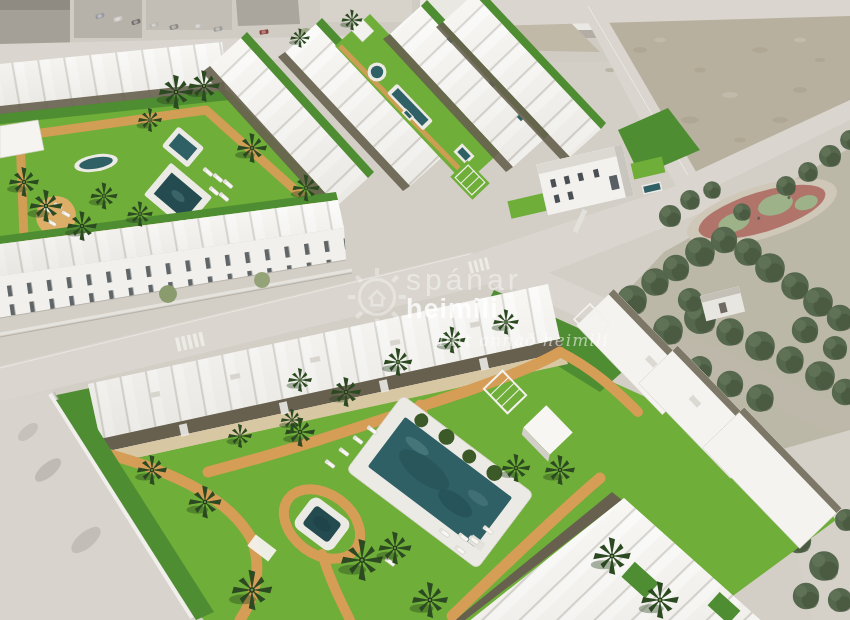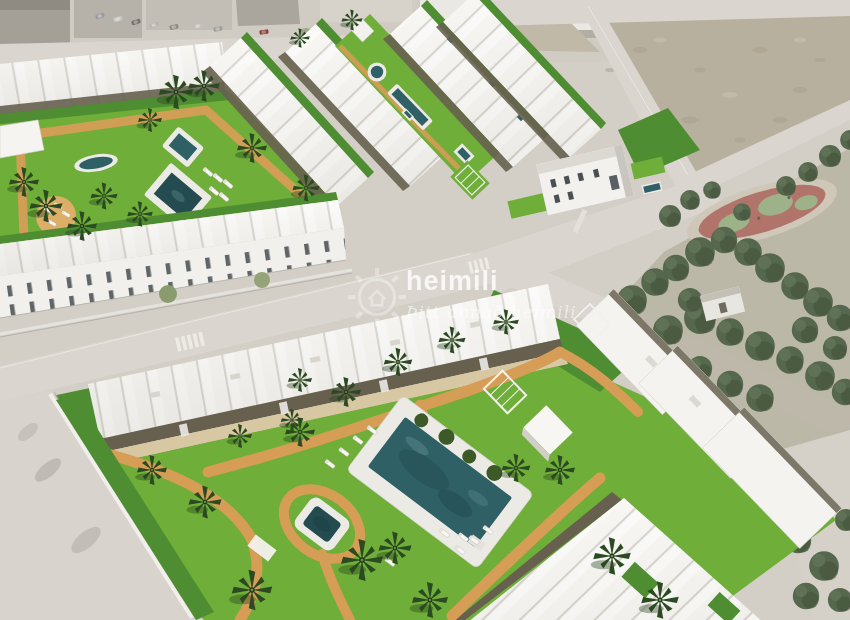--- a/index.html
+++ b/index.html
@@ -11,21 +11,21 @@
   .stage svg{position:absolute;left:0;top:0;display:block;}
   
   .watermark{position:absolute;left:346px;top:266px;width:230px;pointer-events:none;}
   .wm-icon{position:absolute;left:0;top:16px;width:62px;height:62px;opacity:.34;}
   .wm-text{margin-left:60px;}
   .wm-top{font-size:30px;font-weight:300;letter-spacing:4px;line-height:28px;
           color:rgba(255,255,255,.42);}
   .wm-main{font-size:27px;font-weight:700;letter-spacing:1px;line-height:36px;
            margin-top:-3px;color:rgba(255,255,255,.80);}
   .wm-tag{font-family:"DejaVu Serif",serif;font-style:italic;font-size:17px;
-          letter-spacing:1px;margin-top:3px;color:rgba(255,255,255,.55);white-space:nowrap;}
+          letter-spacing:1px;margin-top:3px;color:rgba(255,255,255,.55);white-space:nowrap;padding-left:32px;}
 </style>
 </head>
 <body>
 
 <div class="stage">
 <svg width="850" height="620" viewBox="0 0 850 620">
   <defs>
     <linearGradient id="roofGrad" x1="0" y1="0" x2="0" y2="1">
       <stop offset="0" stop-color="#ffffff"></stop>
           <stop offset="1" stop-color="#c9c6bf"></stop>
@@ -525,17 +525,18 @@
             <line x1="51" y1="30" x2="58" y2="30"></line>
         <line x1="10" y1="10" x2="15" y2="15"></line>
             <line x1="45" y1="45" x2="50" y2="50"></line>
         <line x1="10" y1="50" x2="15" y2="45"></line>
             <line x1="45" y1="15" x2="50" y2="10"></line>
       </g>
       <path d="M22 32 L30 24 L38 32 M25 31 L25 38 L35 38 L35 31" stroke-width="2.5"></path>
     </g>
   </svg>
   <div class="wm-text">
+    <div class="wm-top">spánar</div>
     <div class="wm-main">heimili</div>
     <div class="wm-tag">Þitt annað heimili</div>
   </div>
 </div>
 </div>
 
 </body></html>

